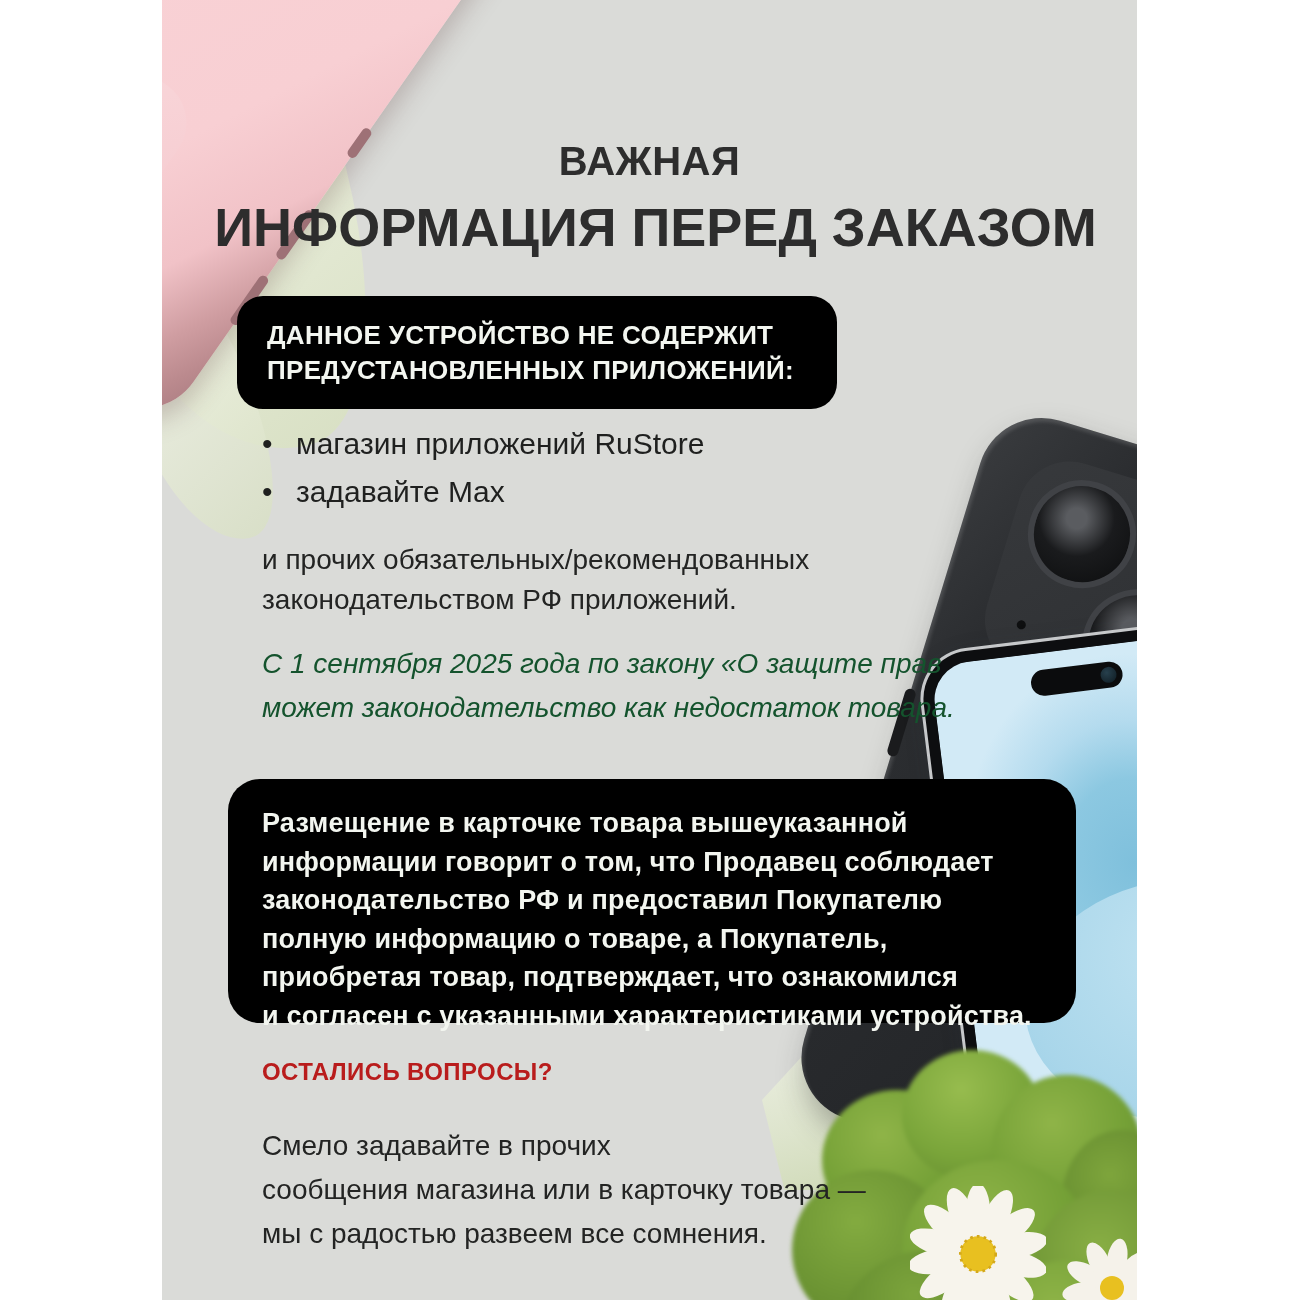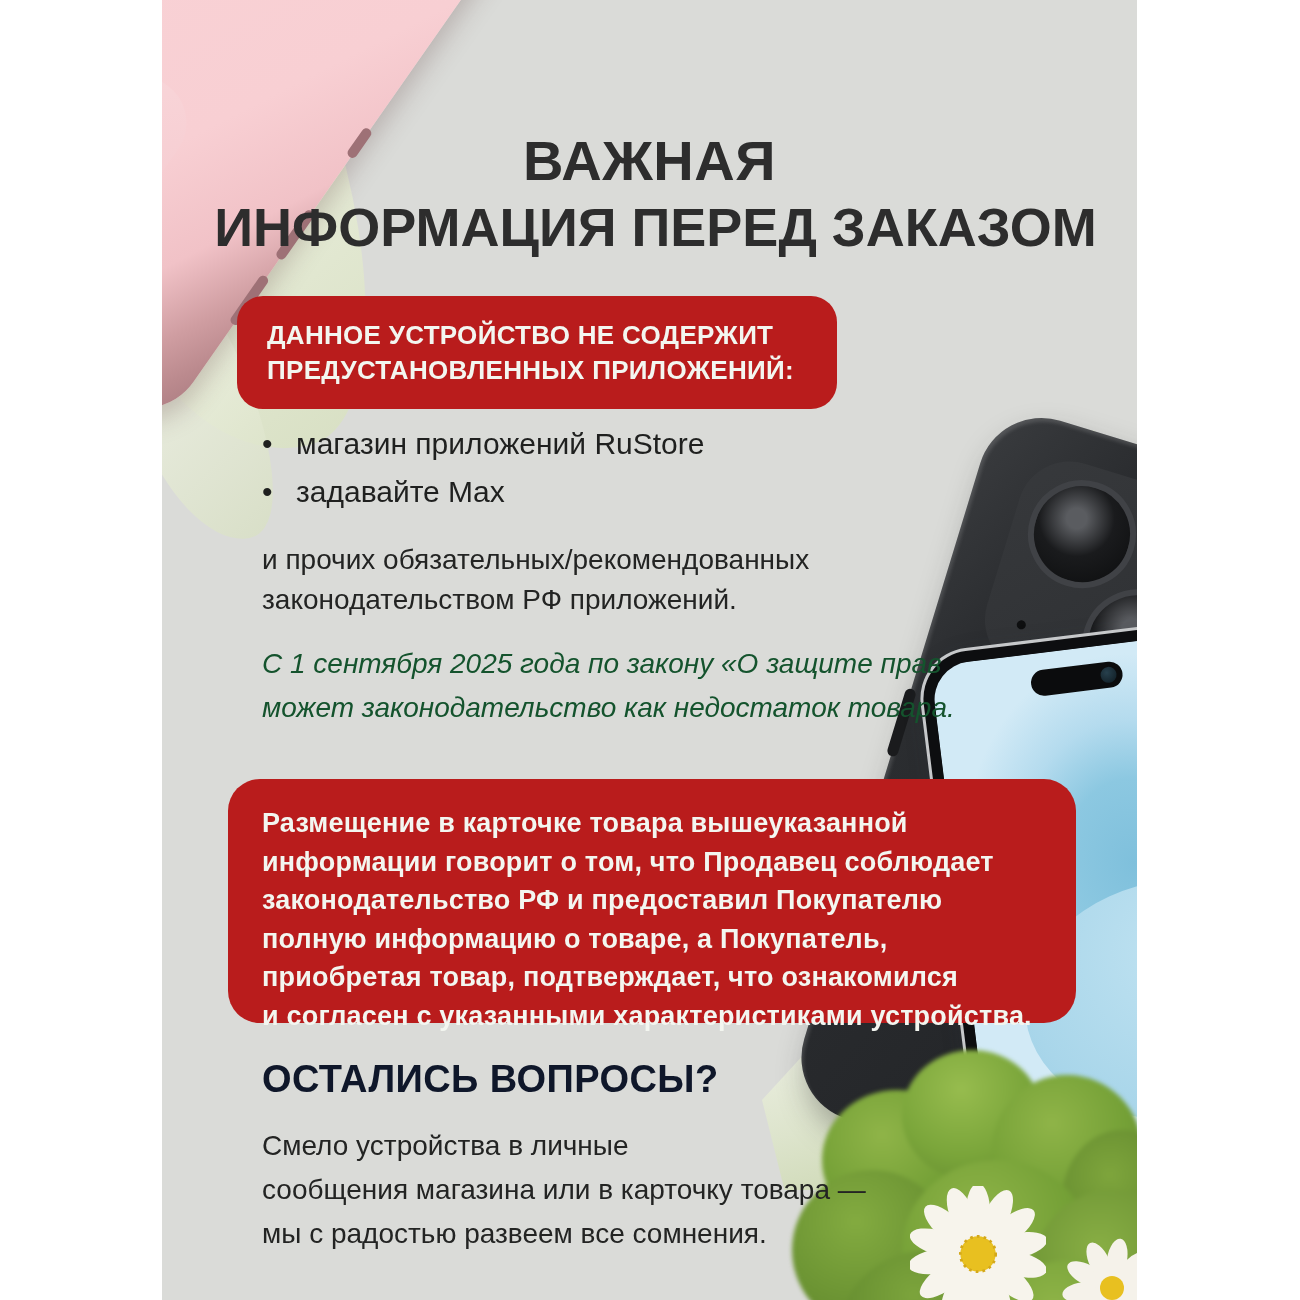--- a/index.html
+++ b/index.html
@@ -101,34 +101,34 @@
   .moss i:nth-child(7){left:250px;top:170px;width:160px;height:170px;background:radial-gradient(circle at 42% 34%,#88ae44,#6d9434 60%,#4f7028 100%);}
   .moss i:nth-child(8){left:60px;top:230px;width:180px;height:150px;background:radial-gradient(circle at 40% 30%,#7ca43c,#628a2e 60%,#49672a 100%);}
   .moss i:nth-child(9){left:200px;top:240px;width:180px;height:150px;}
   .daisy{position:absolute;z-index:5;}
   .daisy-main{left:748px;top:1186px;width:136px;height:136px;}
   .daisy-small{left:900px;top:1238px;width:100px;height:100px;}
 
   
   .txt{position:absolute;z-index:10;color:#222322;}
   .title{left:0;top:126px;width:100%;text-align:center;color:#2d2d2d;font-weight:bold;}
-  .title .l1{font-size:56px;line-height:70px;letter-spacing:.5px;}
+  .title .l1{font-size:40px;line-height:70px;letter-spacing:.5px;}
   .title .l2{font-size:54px;line-height:62px;letter-spacing:0;margin-left:12px;}
   .green-box{
-    position:absolute;z-index:10;background:#b91c1c;color:#f3f6f0;
+    position:absolute;z-index:10;background:#000000;color:#f3f6f0;
     font-weight:bold;box-sizing:border-box;
   }
   .box1{left:75px;top:296px;width:600px;height:113px;border-radius:26px;padding:22px 30px;font-size:26px;line-height:35px;letter-spacing:.3px;}
   .bullets{left:100px;top:420px;font-size:30px;line-height:48px;color:#1f201f;}
   .bullets .row{white-space:nowrap;}
   .bullets .b{display:inline-block;width:34px;}
   .note{left:100px;top:540px;font-size:28px;line-height:40px;color:#232423;}
   .law{left:100px;top:642px;font-size:28px;line-height:44px;font-style:italic;color:#14532d;}
   .box2{left:66px;top:779px;width:848px;height:244px;border-radius:32px;padding:25px 34px;font-size:27px;line-height:38.5px;letter-spacing:.2px;}
-  .questions-h{left:100px;top:1058px;font-size:38px;font-weight:bold;letter-spacing:.4px;color:#0f172a;}
+  .questions-h{left:100px;top:1058px;font-size:24px;font-weight:bold;letter-spacing:.4px;color:#b91c1c;}
   .answer{left:100px;top:1124px;font-size:28px;line-height:44px;color:#232423;}
 </style>
 </head>
 <body>
 
 <div class="canvas">
   <div class="content">
 
     <div class="leaf leaf-topleft"></div>
     <div class="leaf leaf-topleft2"></div>
@@ -247,19 +247,19 @@
       <div>информации говорит о том, что Продавец соблюдает</div>
       <div>законодательство РФ и предоставил Покупателю</div>
       <div>полную информацию о товаре, а Покупатель,</div>
       <div>приобретая товар, подтверждает, что ознакомился</div>
       <div>и согласен с указанными характеристиками устройства.</div>
     </div>
 
     <div class="txt questions-h">ОСТАЛИСЬ ВОПРОСЫ?</div>
 
     <div class="txt answer">
-      <div>Смело устройства в личные</div>
+      <div>Смело задавайте в прочих</div>
       <div>сообщения магазина или в карточку товара —</div>
       <div>мы с радостью развеем все сомнения.</div>
     </div>
 
   </div>
 </div>
 
 </body></html>

